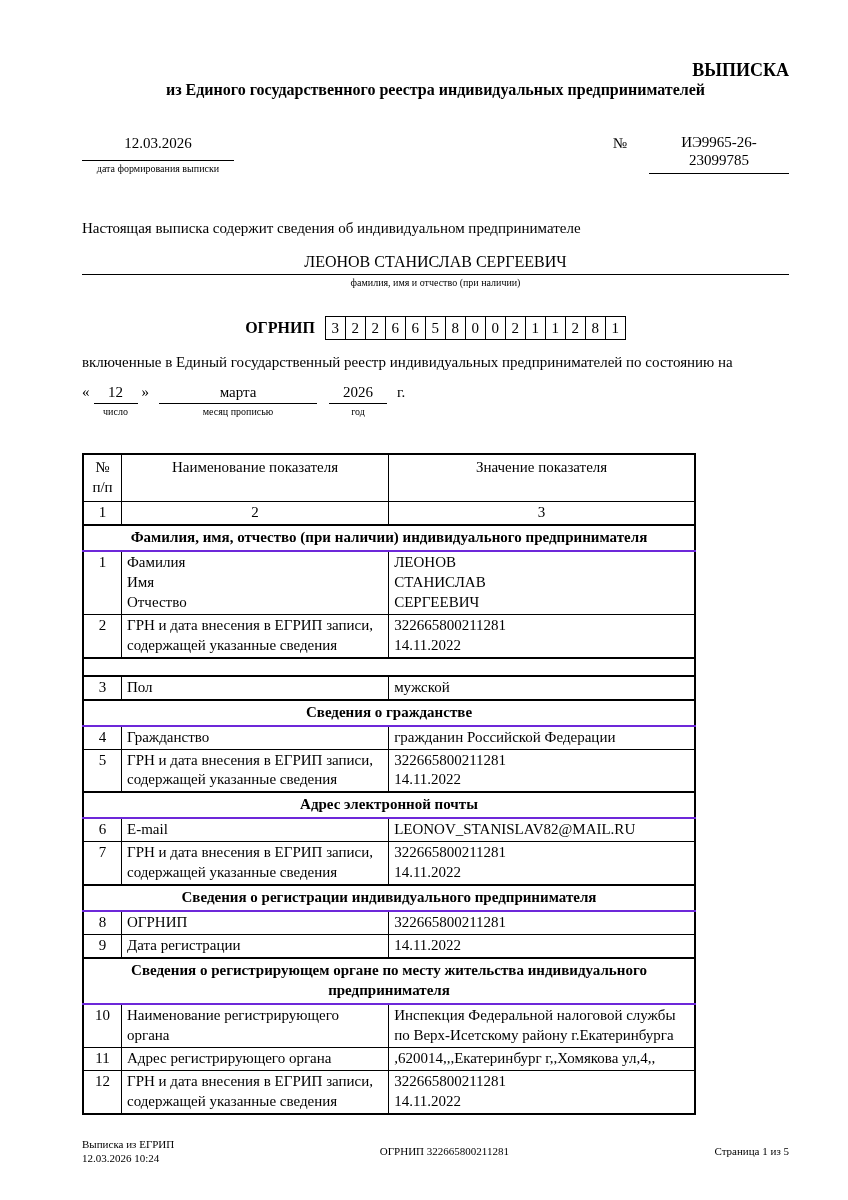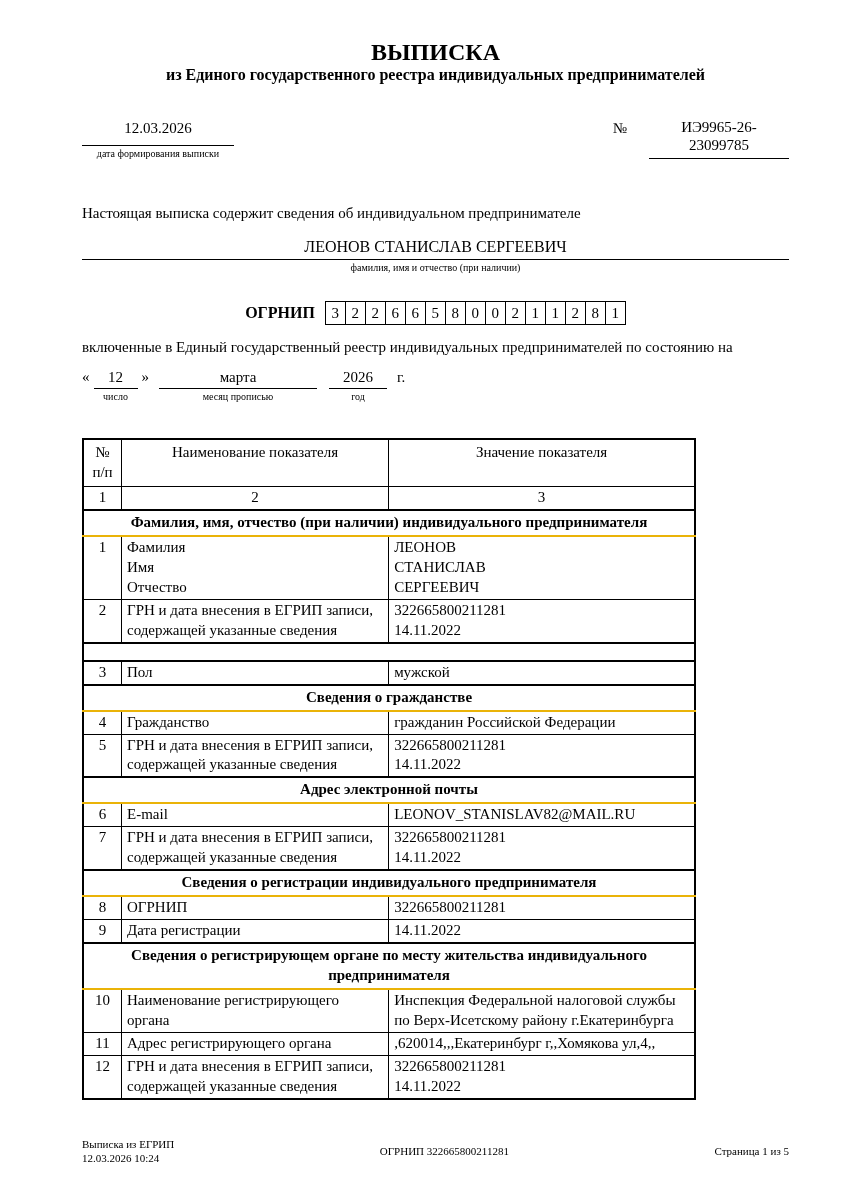--- a/index.html
+++ b/index.html
@@ -13,23 +13,23 @@
     overflow: hidden;
   }
   .page {
     position: absolute;
     left: 82px; top: 0;
     width: 707px;
   }
 
   
   .doc-title {
-    margin-top: 39px;
-    text-align: center;
-    font-size: 24px;
+    margin-top: 60px;
+    text-align: right;
+    font-size: 18px;
     font-weight: bold;
   }
   .doc-subtitle {
     text-align: center;
     font-size: 16px;
     font-weight: bold;
   }
   .num-row {
     margin-top: 34px;
     display: flex;
@@ -112,21 +112,21 @@
   .col-num { width: 44px; }
   .col-name { width: 332px; }
   .col-val { width: 331px; }
   .cell-num { text-align: center; }
   .cell-name, .cell-val { white-space: pre-line; }
   .row-colnums td { text-align: center; border-bottom: 2px solid #000; }
   .row-section td {
     font-weight: bold;
     text-align: center;
     border-top: 2px solid #000;
-    border-bottom: 2px solid #eab308;
+    border-bottom: 2px solid #6d28d9;
     padding: 2px 8px;
     white-space: normal;
   }
   .row-spacer td { height: 18px; border-top: 2px solid #000; border-bottom: 2px solid #000; }
 
   
   .footer {
     position: absolute;
     left: 82px; top: 1138px;
     width: 707px;

